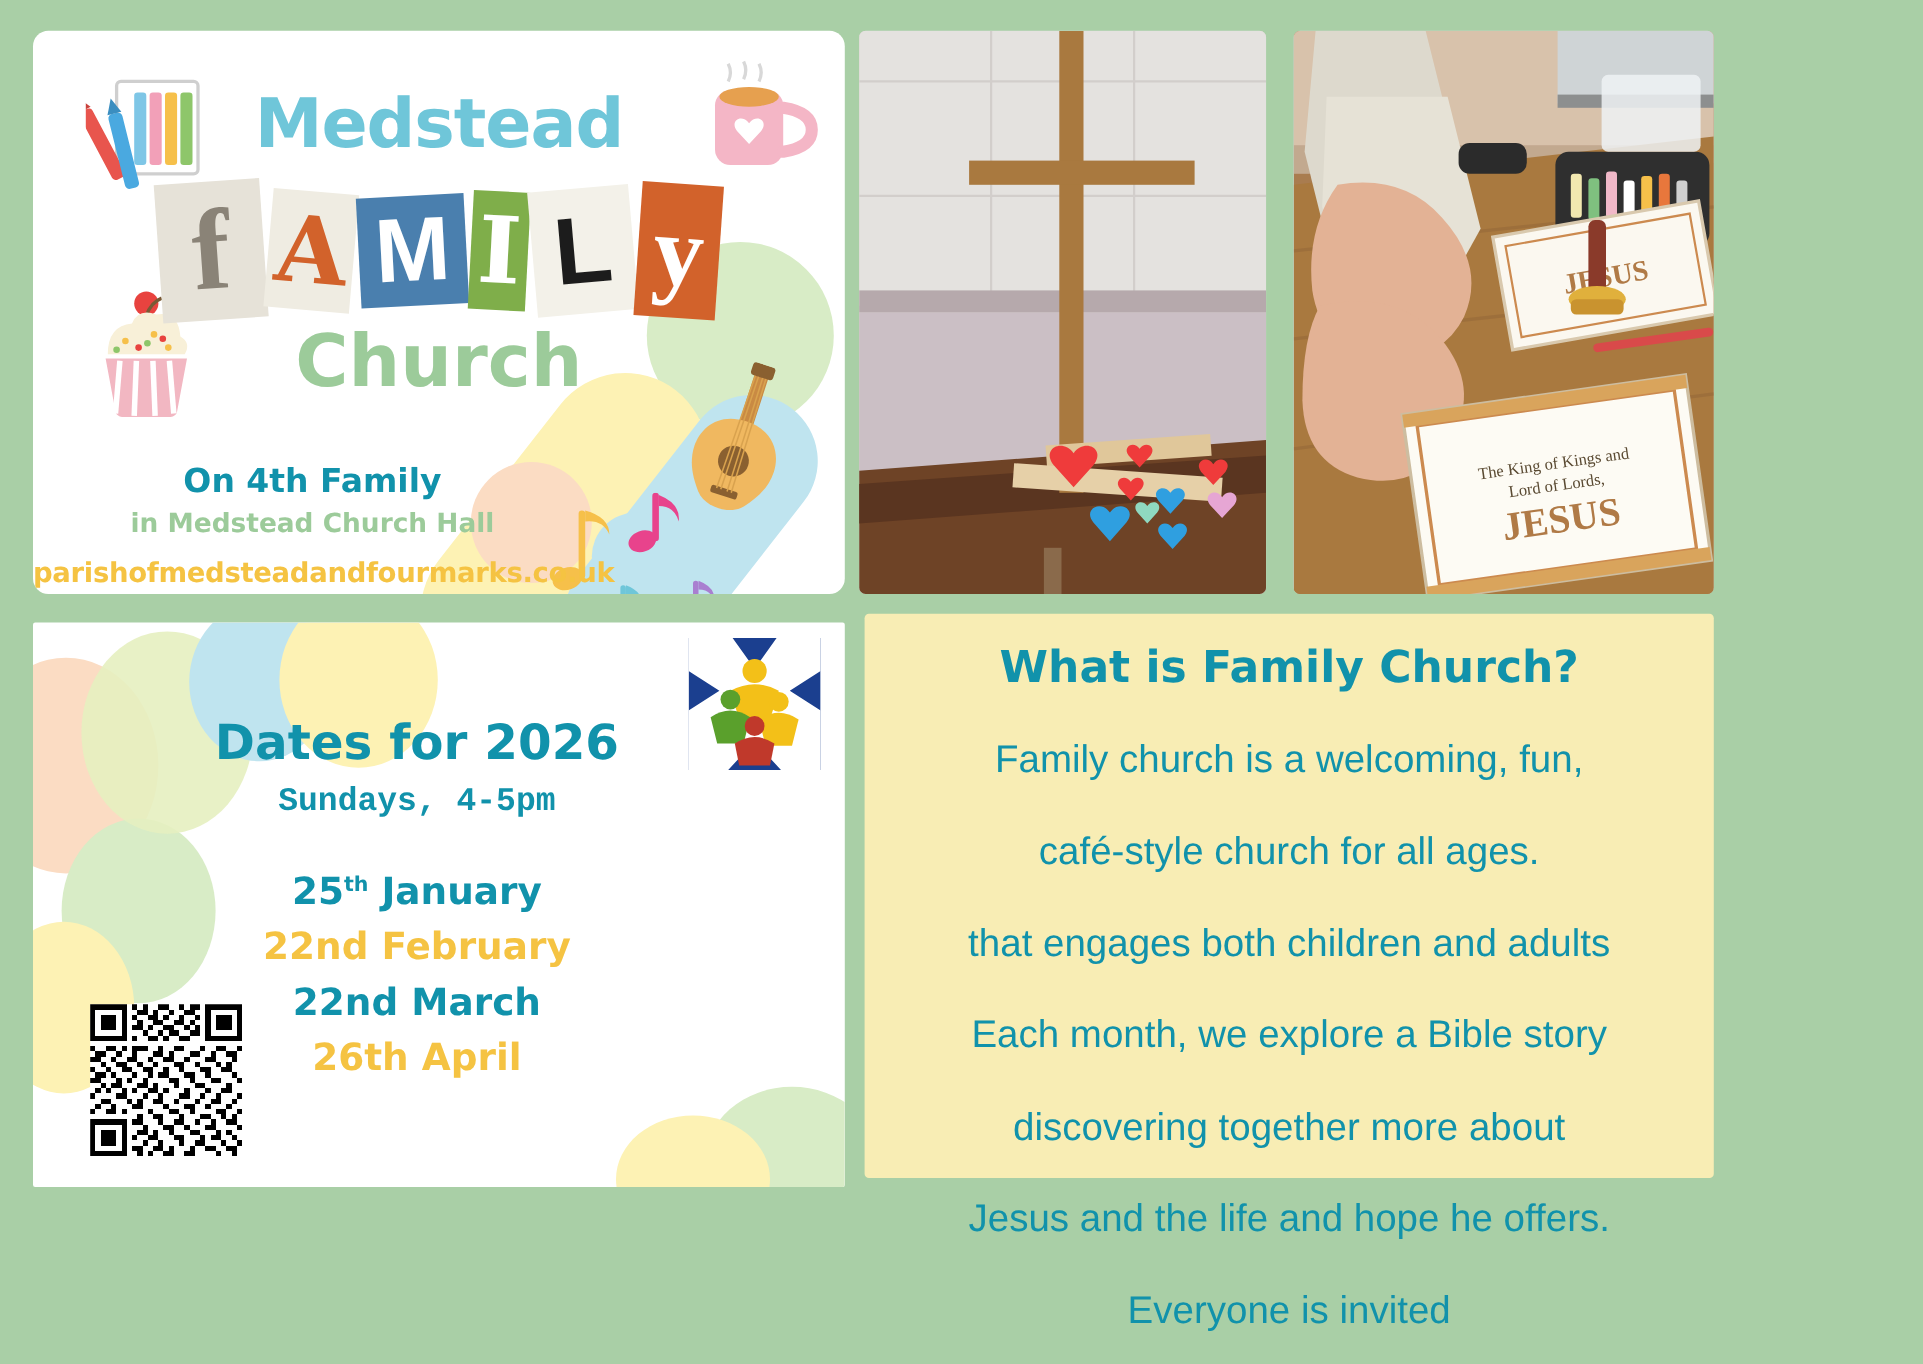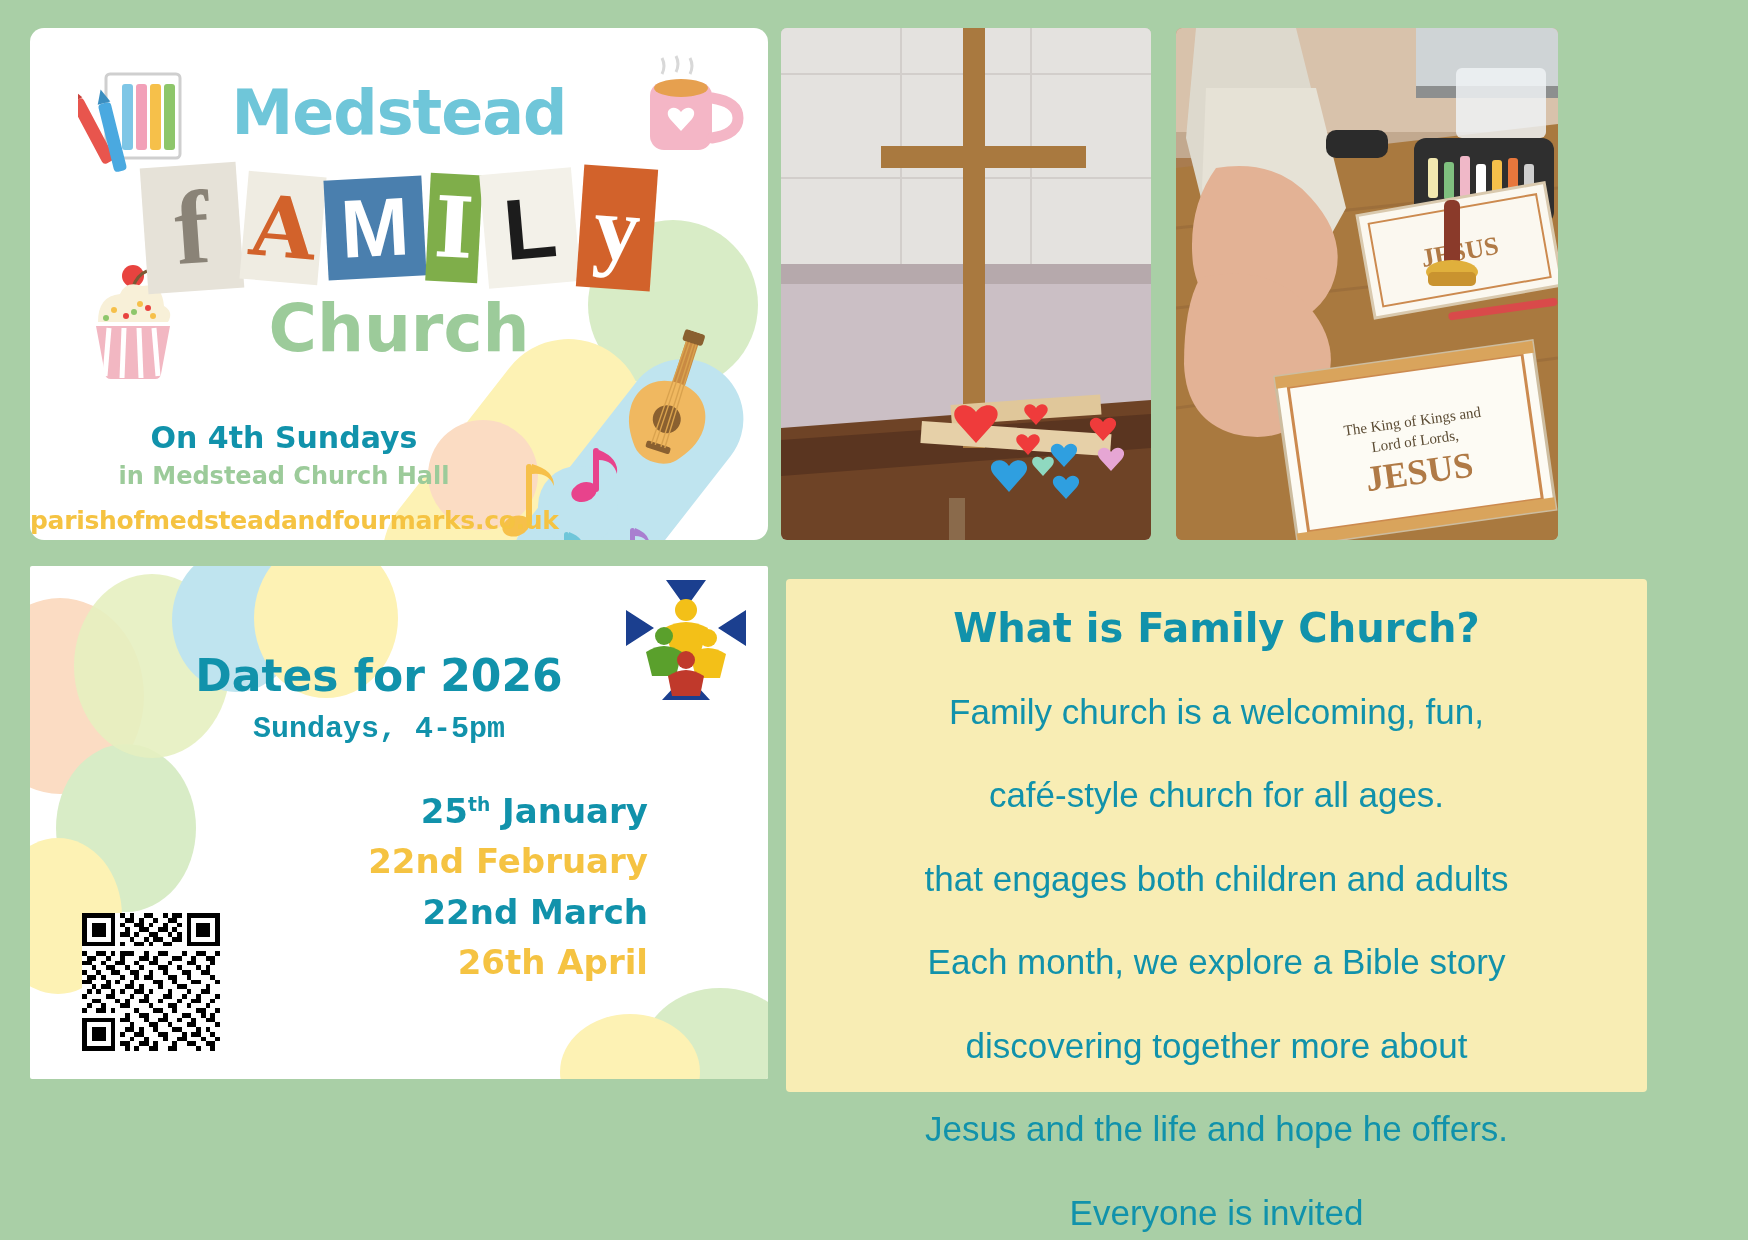--- a/index.html
+++ b/index.html
@@ -124,40 +124,40 @@
     text-align:center; font-size:44px; font-weight:800; color:#1192ab;
     font-family:"DejaVu Sans", sans-serif;
   }
   .dates-time {
     position:absolute; left:80px; right: 120px; top: 146px;
     text-align:center; font-size:30px; font-weight:700; color:#1192ab;
     font-family:Liberation Mono, monospace;
   }
   .dates-list {
     position:absolute; left:80px; right: 120px; top: 220px;
-    text-align:right;
+    text-align:center;
   }
   .dates-list .dline {
     font-size: 34px; font-weight: 800; line-height: 1.48;
     font-family:"DejaVu Sans", sans-serif;
   }
   .dates-list .dline sup { font-size: 0.55em; vertical-align: super; }
 
   .qr {
     position:absolute; left:52px; bottom: 28px;
     width: 138px; height: 138px;
   }
   .logo-badge {
     position:absolute; right: 22px; top: 14px;
     width: 120px; height: 120px;
   }
 
   
   .card-about {
-    position:absolute; left: 786px; top: 579px; width: 861px; height: 513px;
+    position:absolute; left: 786px; top: 558px; width: 772px; height: 513px;
     background:#f8edb4; border-radius:4px; padding: 26px 18px 10px;
     text-align:center;
   }
   .about-title {
     font-size: 40px; font-weight: 800; color:#1192ab;
     font-family:"DejaVu Sans", sans-serif;
     margin-bottom: 16px;
   }
   .about-body {
     font-size: 35px; line-height: 1.27; color:#1192ab; font-weight: 400;
@@ -273,21 +273,21 @@
     <div class="ransom">
       <span class="rl f">f</span>
       <span class="rl a">A</span>
       <span class="rl m">M</span>
       <span class="rl i">I</span>
       <span class="rl l">L</span>
       <span class="rl y">y</span>
     </div>
 
     <div class="title-church">Church</div>
-    <div class="sub-sundays">On 4th Sundays</div>
+    <div class="sub-sundays">On 4th Family</div>
     <div class="sub-hall">in Medstead Church Hall</div>
     <div class="sub-url">parishofmedsteadandfourmarks.co.uk</div>
   </div>
 
   <div class="photo photo-cross">
     <svg width="370" height="512" viewBox="0 0 370 512">
       <rect width="370" height="512" fill="#cfc7c0"></rect>
       <rect x="0" y="0" width="370" height="250" fill="#e4e2df"></rect>
       <g stroke="#d2cecb" stroke-width="2">
         <line x1="0" y1="46" x2="370" y2="46"></line>

